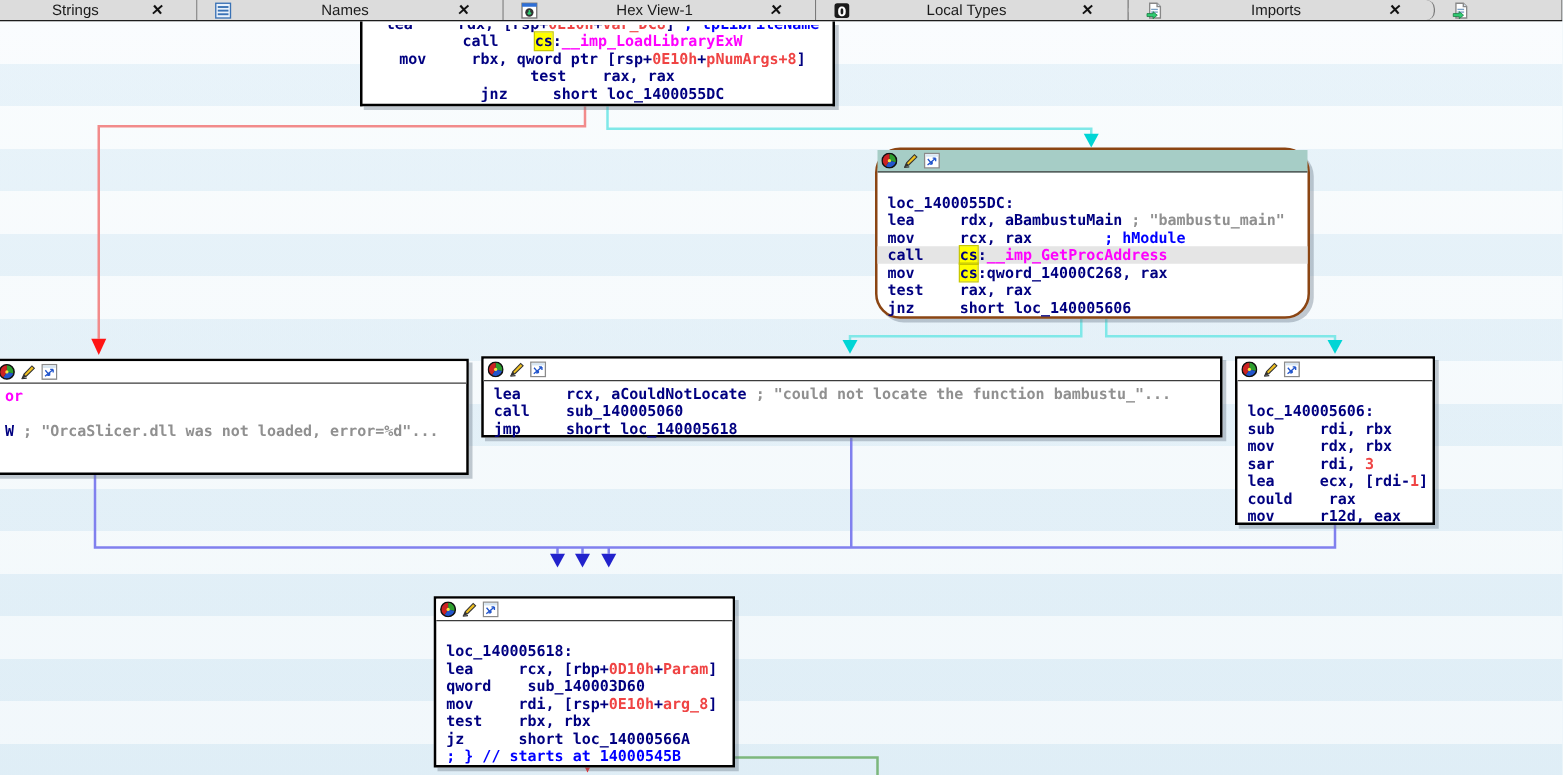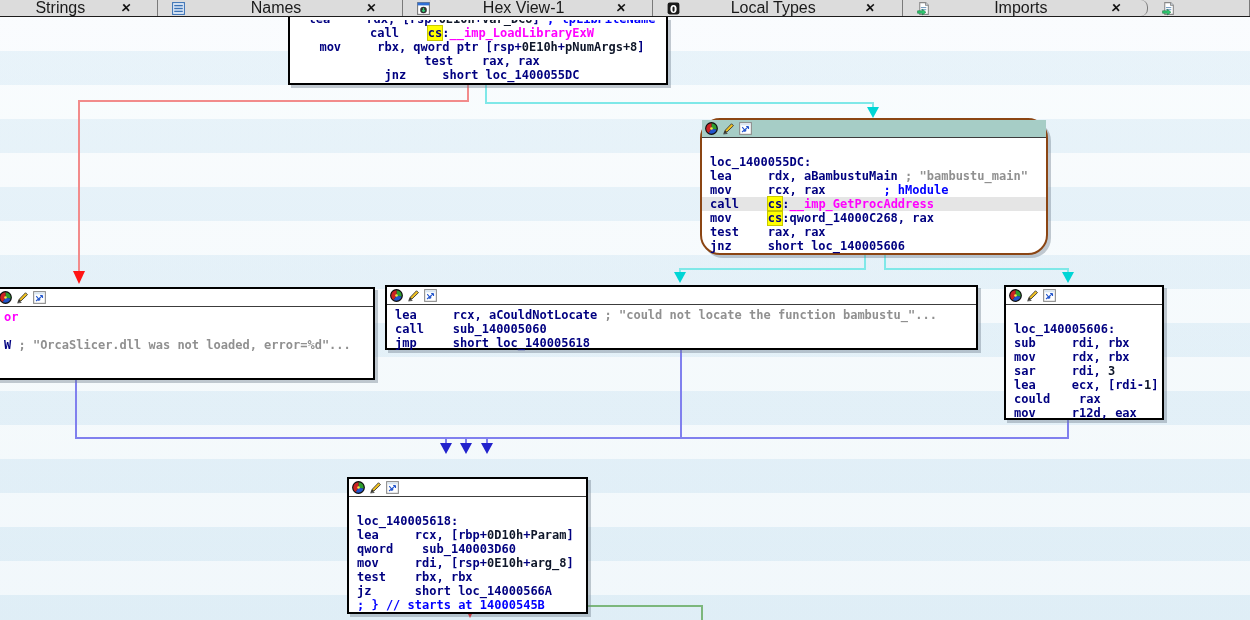--- a/index.html
+++ b/index.html
@@ -12,21 +12,21 @@
     position:absolute;left:0;top:0;width:1250px;height:17px;z-index:3;
     display:flex;background:#dcdcdc;border-bottom:1px solid #1c1c1c;
     box-sizing:border-box;
   }
   .tab{
     display:flex;align-items:center;height:100%;box-sizing:border-box;
     border-right:1px solid #7a7a7a;background:#dcdcdc;cursor:default;
   }
   .tab .ticon{width:15px;height:15px;margin-left:13px;display:inline-flex;align-items:center;}
   .tab .ticon svg{width:15px;height:15px;}
-  .tab .tlabel{flex:1;text-align:center;font-size:16px;color:#1a1a1a;white-space:nowrap;}
+  .tab .tlabel{flex:1;text-align:center;font-size:12px;color:#1a1a1a;white-space:nowrap;}
   .tab .tclose{margin-right:26px;font-size:12px;font-weight:bold;color:#111;transform:skewX(-8deg);}
   
   .graph{
     position:absolute;left:0;top:17px;width:1250px;height:603px;
     background:
       repeating-linear-gradient(180deg, rgba(255,255,255,.45) 0 34px, rgba(205,228,242,.30) 34px 68px),
       linear-gradient(180deg,#f5fafd,#e7f2f8);
   }
   .edges{position:absolute;left:0;top:0;width:1250px;height:603px;z-index:1;}
   
@@ -43,29 +43,29 @@
   .nheader .hicon{width:13px;height:13px;display:inline-flex;}
   .nheader .hicon svg{width:13px;height:13px;}
   .nbody{padding-top:3px;}
   .line{
     height:14px;line-height:14px;white-space:pre;padding-left:8px;
     font-family:"DejaVu Sans Mono",monospace;font-size:12px;font-weight:bold;
   }
   .line.hl{background:#e5e5e5;}
   .line.partial{height:6px;overflow:hidden;}
   .line.partial span{position:relative;top:-8px;}
-  .c-n{color:#000080}.c-g{color:#0f172a}.c-m{color:#ff00ff}
+  .c-n{color:#000080}.c-g{color:#ef4444}.c-m{color:#ff00ff}
   .c-b{color:#0000ff}.c-gy{color:#909090}
   .c-y{color:#000080;background:#ffff00;outline:1px solid #c8c800;}
   
   #node-top   {left:288px;top:0px;   width:380px;height:68px;border-top:none;text-align:center;}
   #node-dc    {left:700px;top:101px; width:348px;height:137px;}
   #node-left  {left:-6px; top:270px; width:381px;height:93px;}
   #node-mid   {left:385px;top:268px; width:593px;height:65px;}
-  #node-right {left:988px;top:268px; width:160px;height:135px;margin-left:16px;}
+  #node-right {left:988px;top:268px; width:160px;height:135px;}
   #node-bottom{left:347px;top:460px; width:241px;height:137px;}
 </style>
 </head>
 <body>
 
 <div class="tabbar">
     <div class="tab" style="width: 158px;">
       <span class="tlabel">Strings</span>
       <span class="tclose">✕</span>
     </div>

